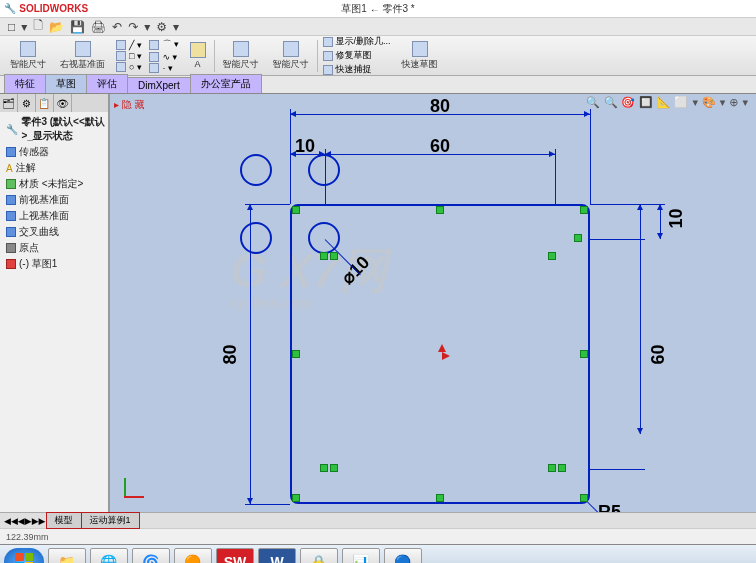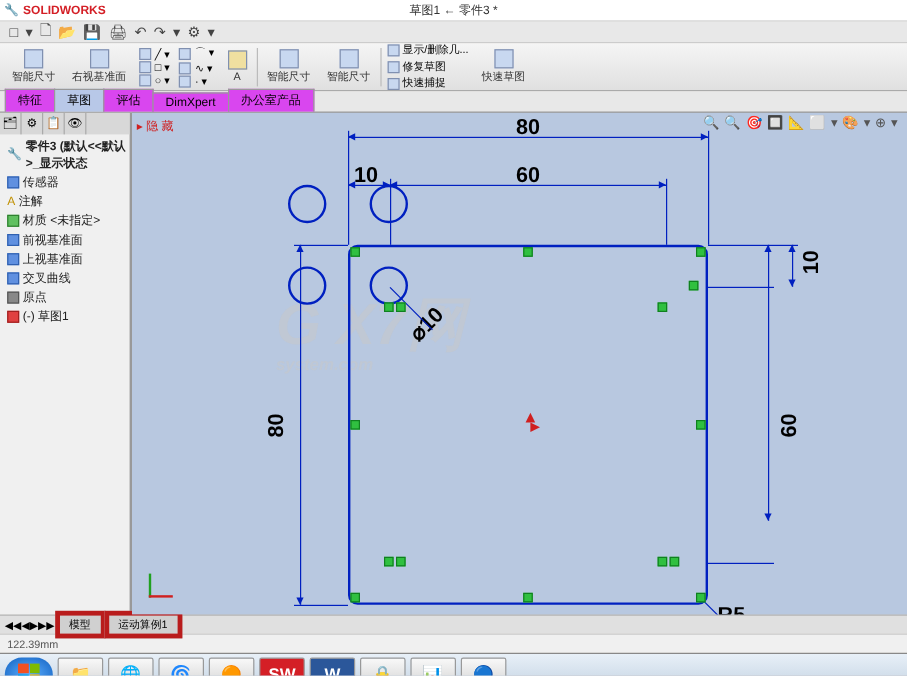--- a/index.html
+++ b/index.html
@@ -18,21 +18,21 @@
 .ribbon { height: 40px; background: linear-gradient(#f5f5f5,#e0e0e0); display: flex; align-items: center; gap: 2px; padding: 2px 4px; border-bottom: 1px solid #aaa; }
 .rbtn { display: flex; flex-direction: column; align-items: center; justify-content: center; padding: 2px 6px; font-size: 9px; color: #333; cursor: pointer; min-width: 28px; }
 .rbtn .ic { width: 16px; height: 16px; background: #c8d8f0; border: 1px solid #8090b0; margin-bottom: 1px; }
 .rsep { width: 1px; height: 32px; background: #bbb; }
 .rcol { display: flex; flex-direction: column; font-size: 9px; gap: 1px; padding: 0 3px; }
 .rcol div { display: flex; align-items: center; gap: 3px; }
 .mini-ic { width: 10px; height: 10px; background: #c8d8f0; border: 1px solid #8090b0; }
 
 
 .tabs { height: 18px; background: #e8e8e8; display: flex; align-items: flex-end; padding-left: 4px; border-bottom: 1px solid #888; font-size: 10px; }
-.tab { padding: 2px 10px; background: #d946ef; border: 1px solid #999; border-bottom: none; margin-right: -1px; cursor: pointer; }
+.tab { padding: 2px 10px; background: #c4b5fd; border: 1px solid #999; border-bottom: none; margin-right: -1px; cursor: pointer; }
 .tab.active { background: #b8c8e8; }
 
 
 .main { display: flex; height: 418px; }
 .sidebar { width: 110px; background: #f0f0f0; border-right: 2px solid #999; overflow: hidden; }
 .side-tabs { height: 18px; background: #d8d8d8; display: flex; }
 .side-tabs span { width: 18px; height: 18px; border-right: 1px solid #aaa; display: flex; align-items: center; justify-content: center; font-size: 10px; cursor: pointer; }
 .tree { padding: 2px; font-size: 10px; color: #222; }
 .tree-item { padding: 1px 0 1px 4px; display: flex; align-items: center; gap: 3px; cursor: pointer; }
 .tree-item.root { font-weight: bold; }
@@ -76,21 +76,21 @@
 
 
 .coord { position: absolute; left: 10px; bottom: 10px; width: 30px; height: 30px; }
 .coord .y { position: absolute; left: 4px; bottom: 4px; width: 2px; height: 20px; background: #20a020; }
 .coord .x { position: absolute; left: 4px; bottom: 4px; width: 20px; height: 2px; background: #d02020; }
 
 .info-text { position: absolute; left: 4px; top: 4px; font-size: 10px; color: #d02020; }
 
 
 .bottom-tabs { height: 16px; background: #e0e0e0; display: flex; align-items: center; font-size: 9px; padding: 0 4px; border-top: 1px solid #aaa; }
-.btab { padding: 1px 8px; border: 4px solid #b91c1c; background: #d0d0d0; margin-right: -1px; cursor: pointer; }
+.btab { padding: 1px 8px; border: 1px solid #b91c1c; background: #d0d0d0; margin-right: -1px; cursor: pointer; }
 .status { height: 16px; background: #f0f0f0; display: flex; align-items: center; justify-content: space-between; padding: 0 6px; font-size: 9px; color: #555; border-top: 1px solid #ccc; }
 
 
 .taskbar { height: 34px; background: linear-gradient(#e8f0f8,#c0d0e0); display: flex; align-items: center; padding: 0 4px; gap: 4px; border-top: 1px solid #888; }
 .start { width: 40px; height: 28px; background: radial-gradient(#5fb0ff,#1060c0); border-radius: 14px; display: flex; align-items: center; justify-content: center; cursor: pointer; }
 .start-orb { width: 18px; height: 18px; display: grid; grid-template-columns: 1fr 1fr; grid-template-rows: 1fr 1fr; gap: 1px; }
 .start-orb span:nth-child(1){background:#f25022}.start-orb span:nth-child(2){background:#7fba00}.start-orb span:nth-child(3){background:#00a4ef}.start-orb span:nth-child(4){background:#ffb900}
 .tbtn { width: 38px; height: 28px; background: linear-gradient(#f8f8f8,#d0d0d0); border: 1px solid #999; border-radius: 2px; display: flex; align-items: center; justify-content: center; font-size: 14px; cursor: pointer; }
 
 

